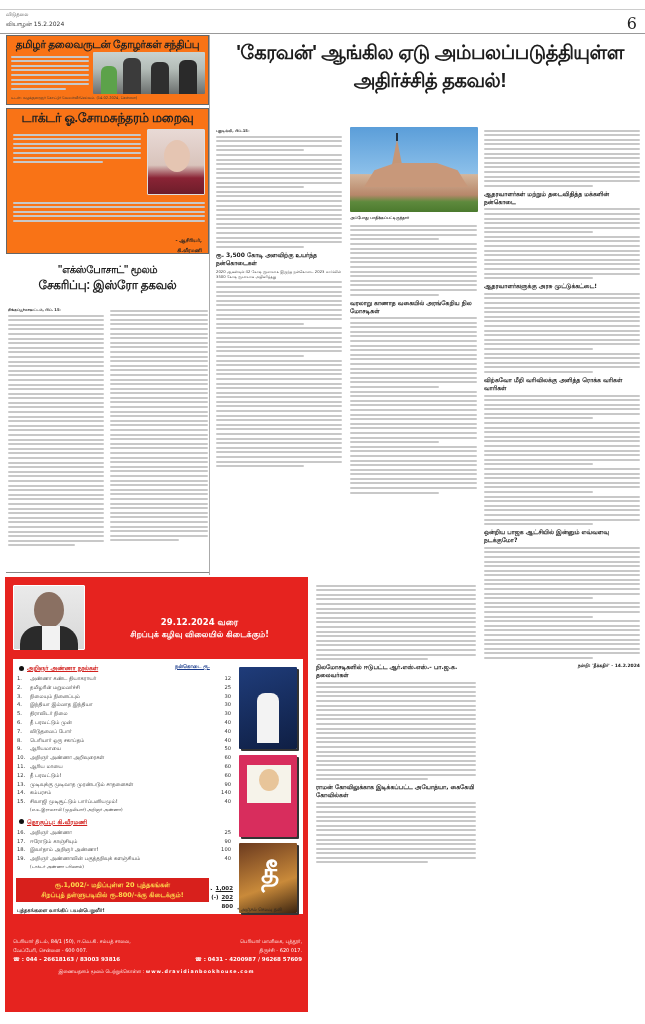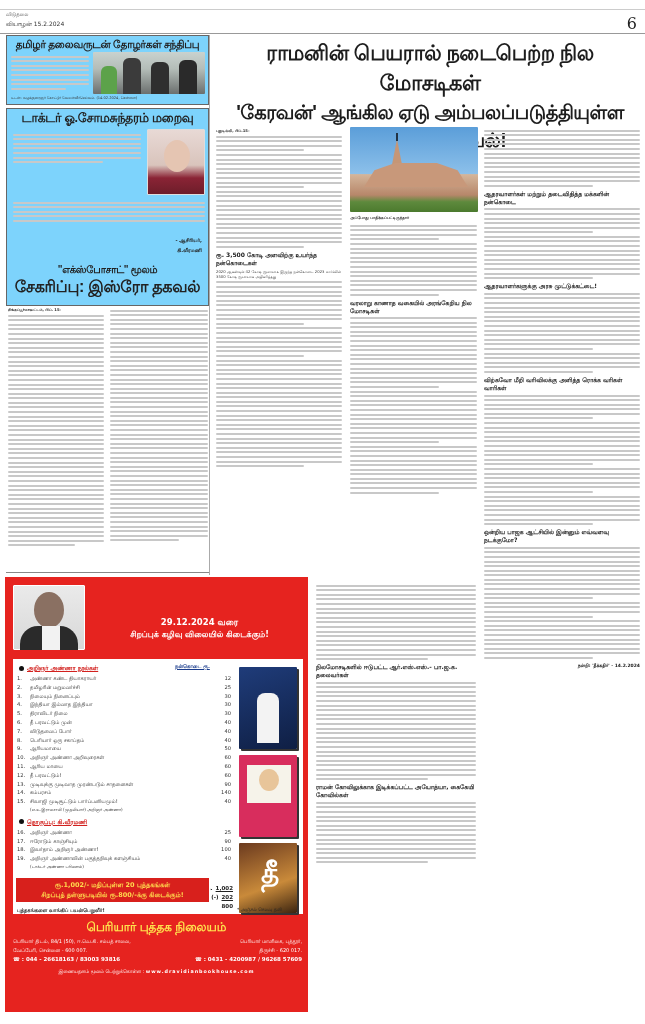--- a/index.html
+++ b/index.html
@@ -2,21 +2,21 @@
 <html><head>
 <meta charset="utf-8">
 <style>
 *{box-sizing:border-box;margin:0;padding:0}
 body{width:645px;height:1024px;background:#fff;font-family:"DejaVu Sans",sans-serif;color:#222;overflow:hidden;position:relative}
 .hdr{position:absolute;left:0;top:0;width:645px;height:36px}
 .hdr .paper{position:absolute;left:6px;top:11px;font-size:5px;color:#555}
 .hdr .date{position:absolute;left:6px;top:20px;font-size:6px;color:#333}
 .hdr .pg{position:absolute;right:8px;top:14px;font-family:"DejaVu Serif",serif;font-size:16px;color:#222}
 .hr{position:absolute;background:#999}
-.box{position:absolute;border:1px solid #666;background:#7dd3fc}
+.box{position:absolute;border:1px solid #666;background:#f97316}
 .bhead{font-weight:bold;text-align:center;color:#222;font-family:"Liberation Sans",sans-serif;letter-spacing:-0.3px}
 .ph{position:absolute;border-radius:1px}
 .txt{position:absolute}
 .line{height:2px;background:#c8c8c8;margin:2.6px 0;border-radius:1px}
 .line.s{width:70%}
 .caption{font-size:4px;color:#333}
 .mainhead{position:absolute;left:215px;top:38px;width:430px;text-align:center;font-family:"Liberation Sans",sans-serif;font-weight:bold;color:#1d1d1d;letter-spacing:-0.5px}
 .subh{font-weight:bold;font-size:6px;color:#222;margin:3px 0 2px;line-height:8px}
 .ad{position:absolute;left:5px;top:577px;width:303px;height:435px;background:#e6231f}
 .adhead{position:absolute;left:87px;top:8px;width:215px;text-align:center;color:#fff;font-weight:bold;font-size:17px;font-family:"Liberation Sans",sans-serif;text-shadow:1px 1px 0 #a00}
@@ -55,21 +55,21 @@
   </div>
   <div class="ph" style="left:86px;top:16px;width:112px;height:42px;background:linear-gradient(180deg,#c9d2cf 0%,#b4bdb8 40%,#6b6f6e 100%)">
     <div style="position:absolute;left:8px;top:14px;width:16px;height:28px;background:#5ca24a;border-radius:6px 6px 0 0"></div>
     <div style="position:absolute;left:30px;top:6px;width:18px;height:36px;background:#3b3b3b;border-radius:6px 6px 0 0"></div>
     <div style="position:absolute;left:58px;top:10px;width:18px;height:32px;background:#2f2f2f;border-radius:6px 6px 0 0"></div>
     <div style="position:absolute;left:86px;top:8px;width:18px;height:34px;background:#2a2a2a;border-radius:6px 6px 0 0"></div>
   </div>
   <div class="txt caption" style="left:4px;top:60px;width:195px;white-space:nowrap;overflow:hidden;font-size:3.6px">உடன்: வழக்குரைஞர் கோட்டூர் வேலன்வீர்செல்வம். (14.02.2024, சென்னை)</div>
 </div>
 
-<div class="box" style="left:6px;top:108px;width:203px;height:198px">
+<div class="box" style="left:6px;top:108px;width:203px;height:146px">
   <div class="bhead" style="font-size:12.5px;margin-top:2px">டாக்டர் ஓ.சோமசுந்தரம் மறைவு</div>
   <div class="txt" style="left:6px;top:22px;width:128px">
     <div class="line"></div>
       <div class="line"></div>
       <div class="line"></div>
       <div class="line"></div>
       <div class="line"></div>
       <div class="line"></div>
       <div class="line s"></div>
   </div>
@@ -82,21 +82,21 @@
       <div class="line"></div>
       <div class="line"></div>
       <div class="line"></div>
   </div>
   <div class="txt" style="right:6px;top:128px;font-size:5px;font-weight:bold">- ஆசிரியர்,</div>
   <div class="txt" style="right:6px;top:138px;font-size:5px;font-weight:bold">கி.வீரமணி</div>
 </div>
 
 <div class="txt" style="left:6px;top:264px;width:203px">
   <div class="bhead" style="font-size:10px">"எக்ஸ்போசாட்" மூலம்</div>
-  <div class="bhead" style="font-size:16px;margin-top:1px">சேகரிப்பு: இஸ்ரோ தகவல்</div>
+  <div class="bhead" style="font-size:12px;margin-top:1px">சேகரிப்பு: இஸ்ரோ தகவல்</div>
 </div>
 <div class="txt" style="left:8px;top:307px;width:96px">
   <div class="caption" style="font-weight:bold;font-size:3.8px;white-space:nowrap;overflow:hidden">சிங்கப்பூர்மாவட்டம், பிப். 15-</div>
   <div class="line"></div>
     <div class="line"></div>
     <div class="line"></div>
     <div class="line"></div>
     <div class="line"></div>
     <div class="line"></div>
     <div class="line"></div>
@@ -195,21 +195,20 @@
     <div class="line"></div>
     <div class="line"></div>
     <div class="line"></div>
     <div class="line"></div>
     <div class="line s"></div>
 </div>
 <div class="hr" style="left:209px;top:35px;width:1px;height:540px;background:#aaa"></div>
 <div class="hr" style="left:6px;top:572px;width:203px;height:1px;background:#888"></div>
 
 <div class="mainhead">
-  <div style="font-size:21px;line-height:30px">ராமனின் பெயரால் நடைபெற்ற நில மோசடிகள்</div>
   <div style="font-size:19.5px;line-height:28px">'கேரவன்' ஆங்கில ஏடு அம்பலப்படுத்தியுள்ள அதிர்ச்சித் தகவல்!</div>
 </div>
 
 <div class="txt" style="left:216px;top:128px;width:126px">
   <div class="caption" style="font-weight:bold;font-size:3.8px">புதுடில்லி, பிப்.15-</div>
   <div class="line"></div>
     <div class="line"></div>
     <div class="line"></div>
     <div class="line s"></div>
   <div class="line"></div>
@@ -664,21 +663,20 @@
   </div>
 
   <div class="txt" style="left:10px;top:300px;width:195px;height:26px;background:#d8201c;border:1px solid #fff">
     <div style="color:#ffd94d;text-align:center;font-size:6.5px;font-weight:bold;margin-top:3px">ரூ.1,002/- மதிப்புள்ள 20 புத்தகங்கள்</div>
     <div style="color:#ffd94d;text-align:center;font-size:6.5px;font-weight:bold;margin-top:2px">சிறப்புத் தள்ளுபடியில் ரூ.800/-க்கு கிடைக்கும்!</div>
   </div>
   <div class="txt" style="left:12px;top:330px;font-size:5px;color:#222;font-weight:bold">புத்தகங்களை வாங்கிப் பயன்பெறுவீர்!</div>
   <div class="txt" style="left:232px;top:330px;font-size:4.5px;color:#222;white-space:nowrap">* அஞ்சல் செலவு தனி</div>
 
   <div class="footer">
-    <div style="text-align:center;color:#ffe14d;font-weight:bold;font-size:12px;margin-top:3px;font-family:'Liberation Sans',sans-serif">பெரியார் புத்தக நிலையம்</div>
     <div style="position:absolute;left:8px;top:20px;width:150px;color:#fff;font-size:5px;line-height:9px">
       <div>பெரியார் திடல், 84/1 (50), ஈ.வெ.கி. சம்பத் சாலை,</div>
       <div>வேப்பேரி, சென்னை - 600 007.</div>
       <div style="font-weight:bold;font-size:5.5px">☎ : 044 - 26618163 / 83003 93816</div>
     </div>
     <div style="position:absolute;right:6px;top:20px;width:140px;color:#fff;font-size:5px;line-height:9px;text-align:right">
       <div>பெரியார் மாளிகை, புத்தூர்,</div>
       <div>திருச்சி - 620 017.</div>
       <div style="font-weight:bold;font-size:5.5px">☎ : 0431 - 4200987 / 96268 57609</div>
     </div>

